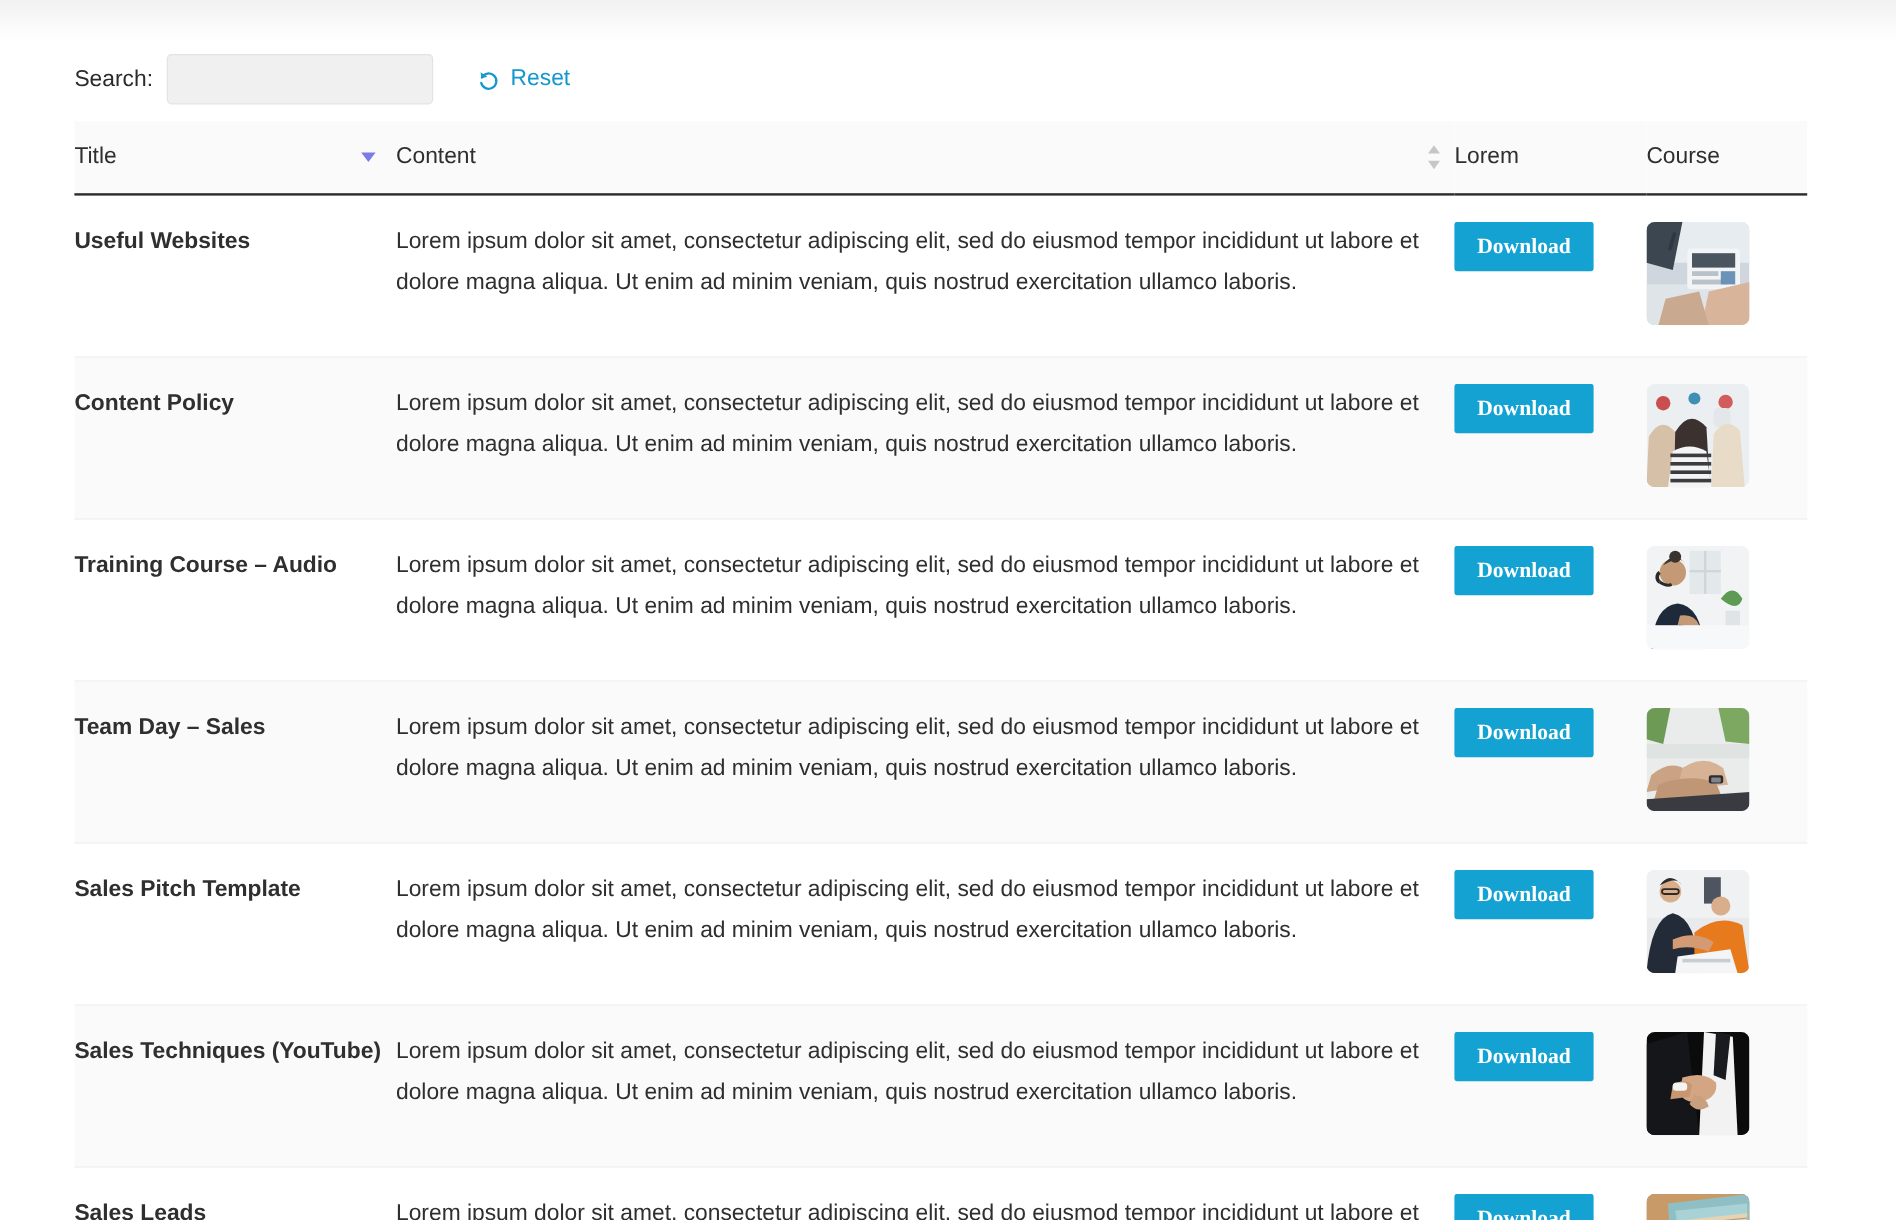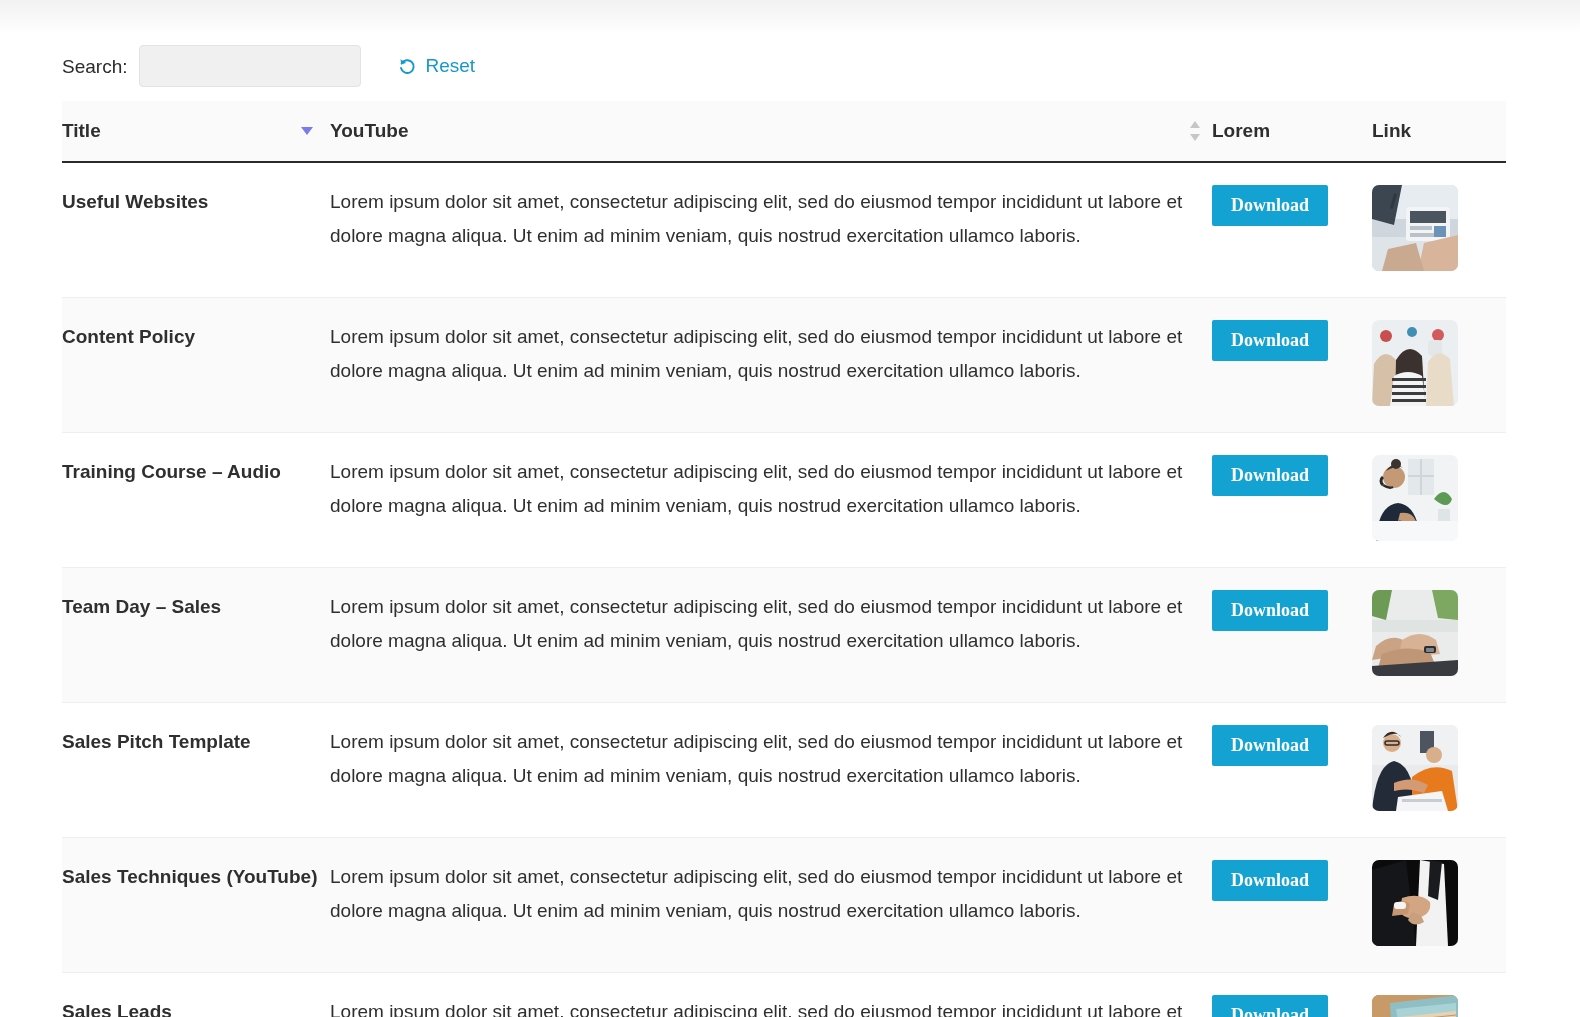--- a/index.html
+++ b/index.html
@@ -53,21 +53,21 @@
     border: 1px solid #e3e3e3;
     border-radius: 4px;
     outline: none;
     font-family: "Liberation Sans", sans-serif;
     font-size: 17px;
     color: #333;
     padding: 0 10px;
   }
   .reset-link {
     display: flex;
-    align-items: center;
+    align-items: flex-end;
     gap: 8px;
     margin-left: 36px;
     color: #1598cd;
     font-size: 19px;
     text-decoration: none;
     cursor: pointer;
     white-space: nowrap;
   }
   .reset-icon {
     display: inline-flex;
@@ -88,21 +88,21 @@
     border-collapse: collapse;
     width: 100%;
     table-layout: fixed;
   }
   table.dt thead tr {
     background: #fafafa;
   }
   table.dt thead th {
     text-align: left;
     font-size: 19px;
-    font-weight: bold;
+    font-weight: normal;
     color: #2f2f2f;
     padding: 19px 0 19px 0;
     border-bottom: 2px solid #2b2b2b;
     vertical-align: middle;
     position: relative;
   }
   th.col-title   { width: 268px; padding-left: 14px; }
   th.col-content { width: 882px; padding-left: 20px; }
   th.col-link    { width: 160px; padding-left: 16px; }
   th.col-image   { width: 134px; padding-left: 20px; }
@@ -208,31 +208,31 @@
     <table class="dt">
       <thead>
         <tr>
           <th class="col-title">
             <span>Title</span>
             <span class="sort-indicator sort-title">
               <span class="tri-down"></span>
             </span>
           </th>
           <th class="col-content">
-            <span>YouTube</span>
+            <span>Content</span>
             <span class="sort-indicator sort-content">
               <span class="tri-up-g"></span>
               <span class="tri-down-g"></span>
             </span>
           </th>
           <th class="col-link">
             <span>Lorem</span>
           </th>
           <th class="col-image">
-            <span>Link</span>
+            <span>Course</span>
           </th>
         </tr>
       </thead>
       <tbody>
 
         <tr>
           <td class="c-title">Useful Websites</td>
           <td class="c-content">Lorem ipsum dolor sit amet, consectetur adipiscing elit, sed do eiusmod tempor incididunt ut labore et dolore magna aliqua. Ut enim ad minim veniam, quis nostrud exercitation ullamco laboris.</td>
           <td class="c-link">
             <button class="dl-btn">Download</button>

